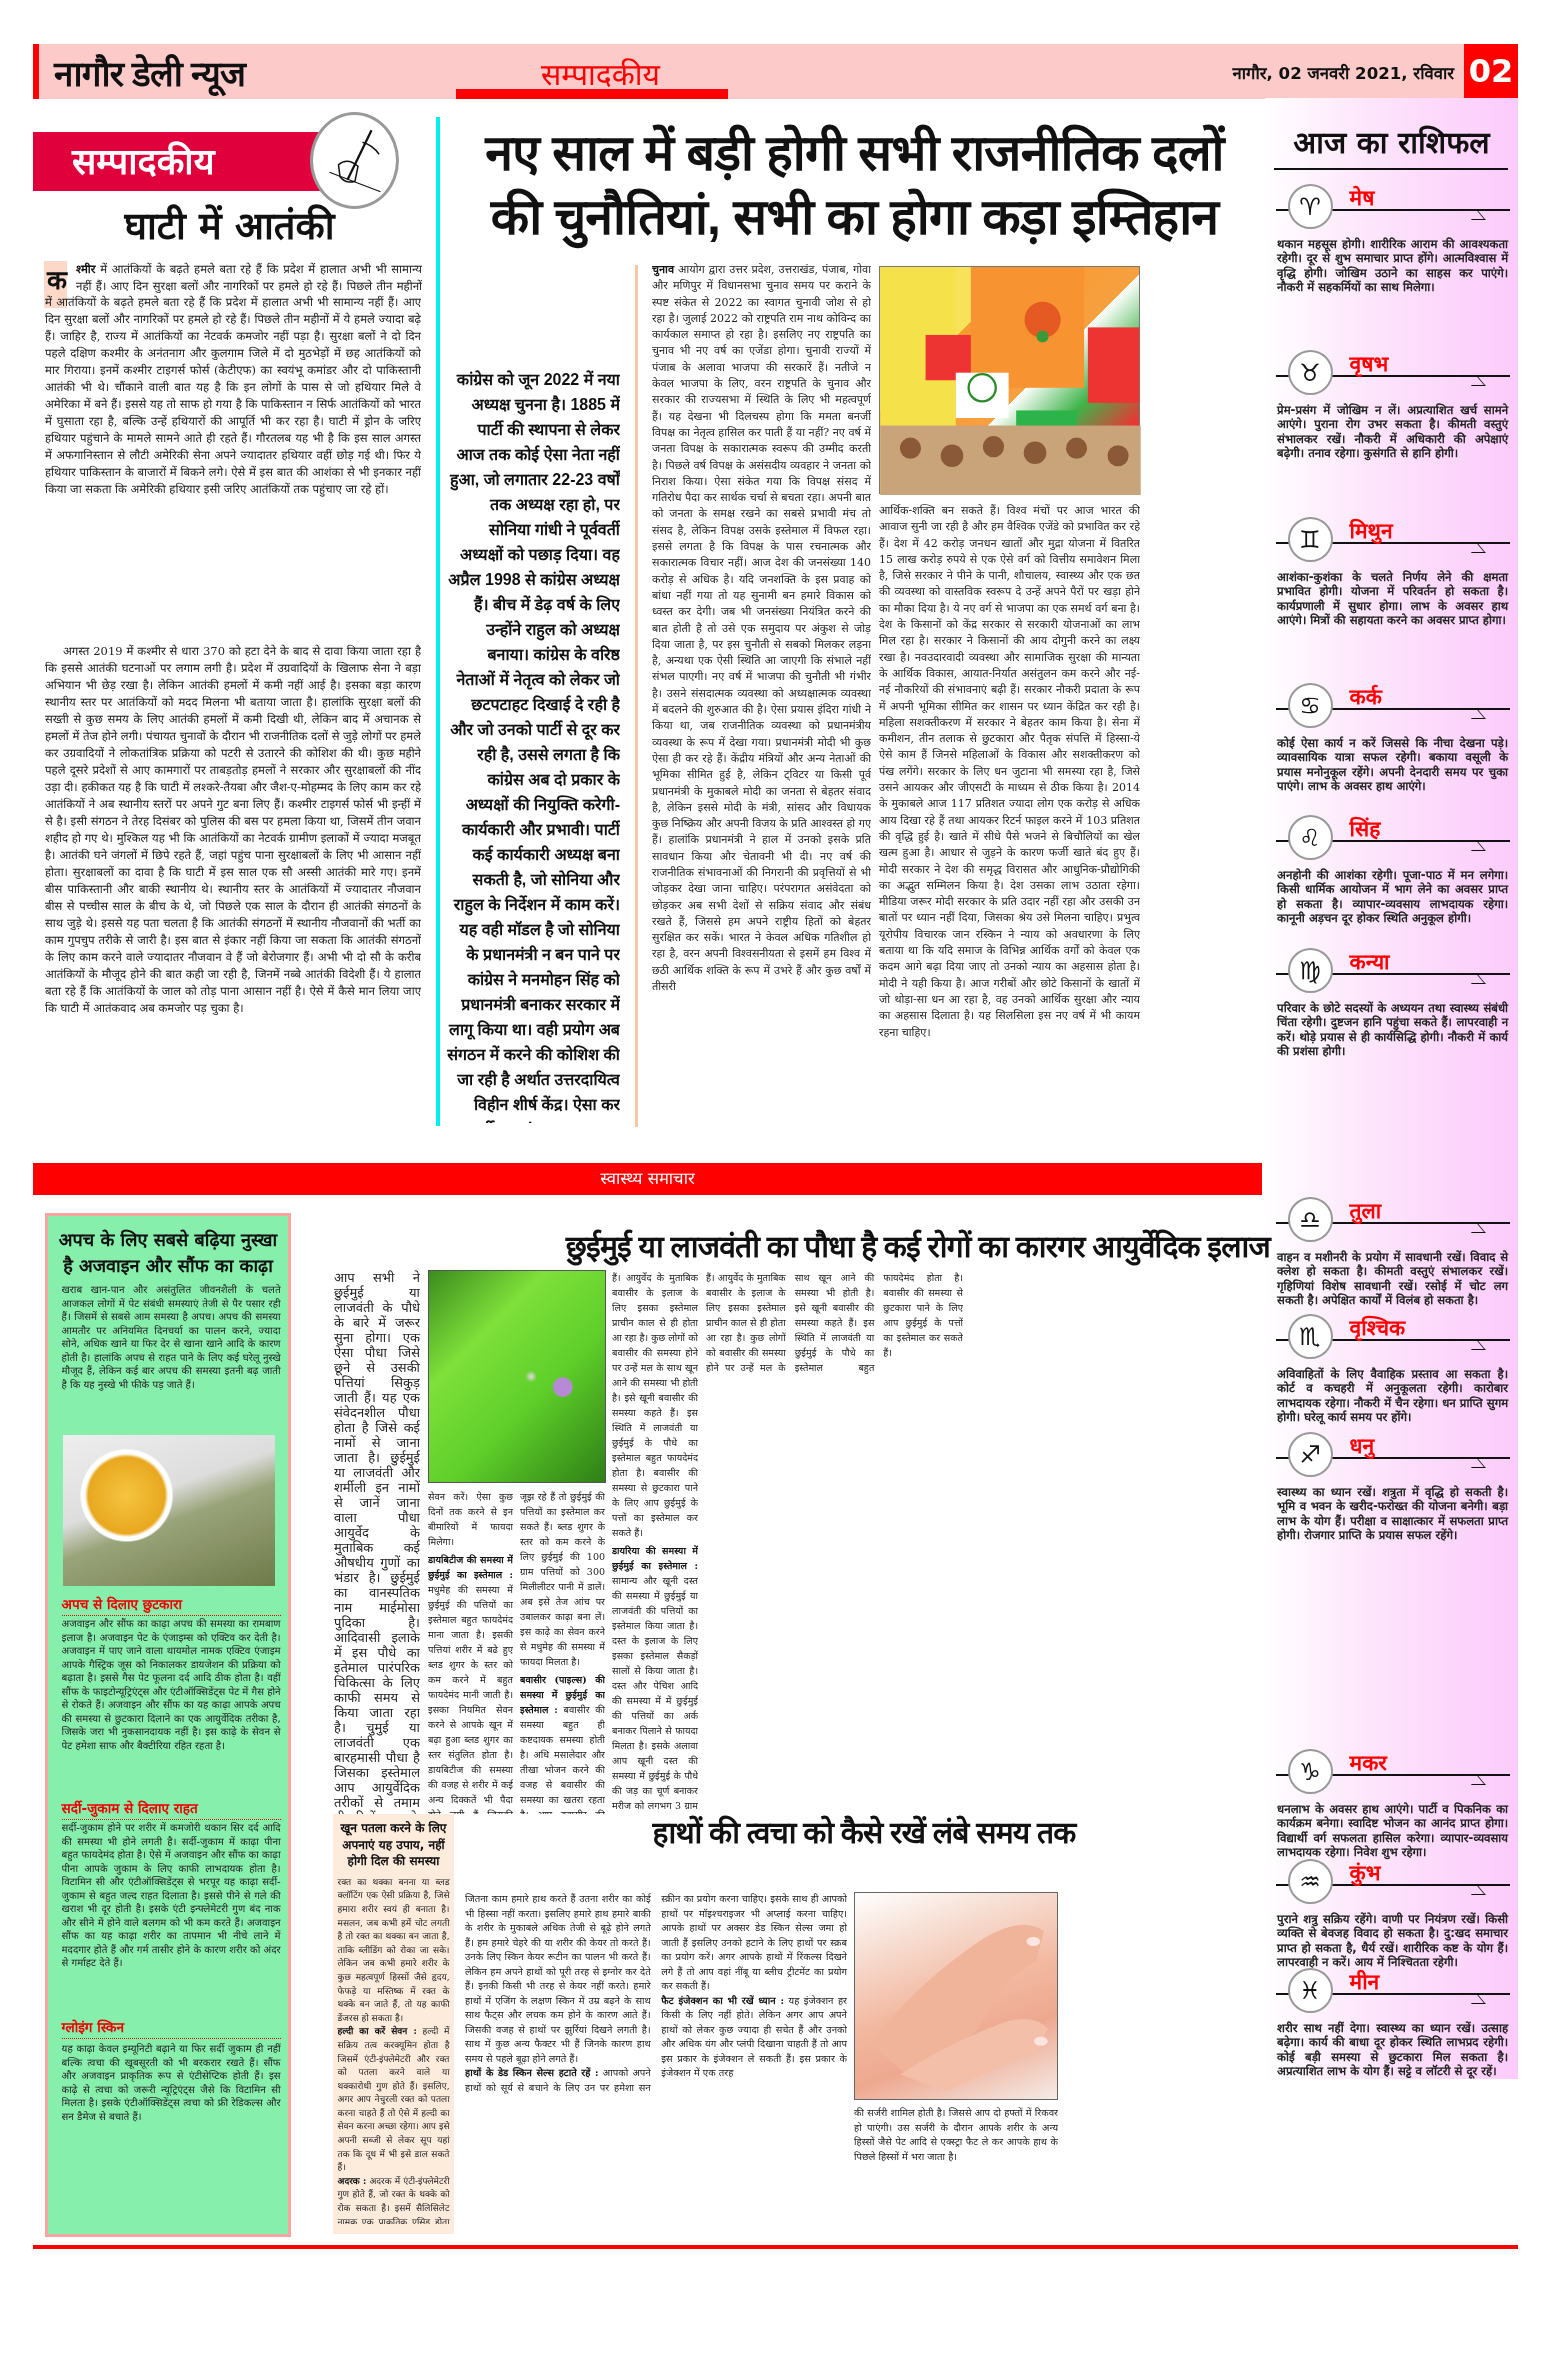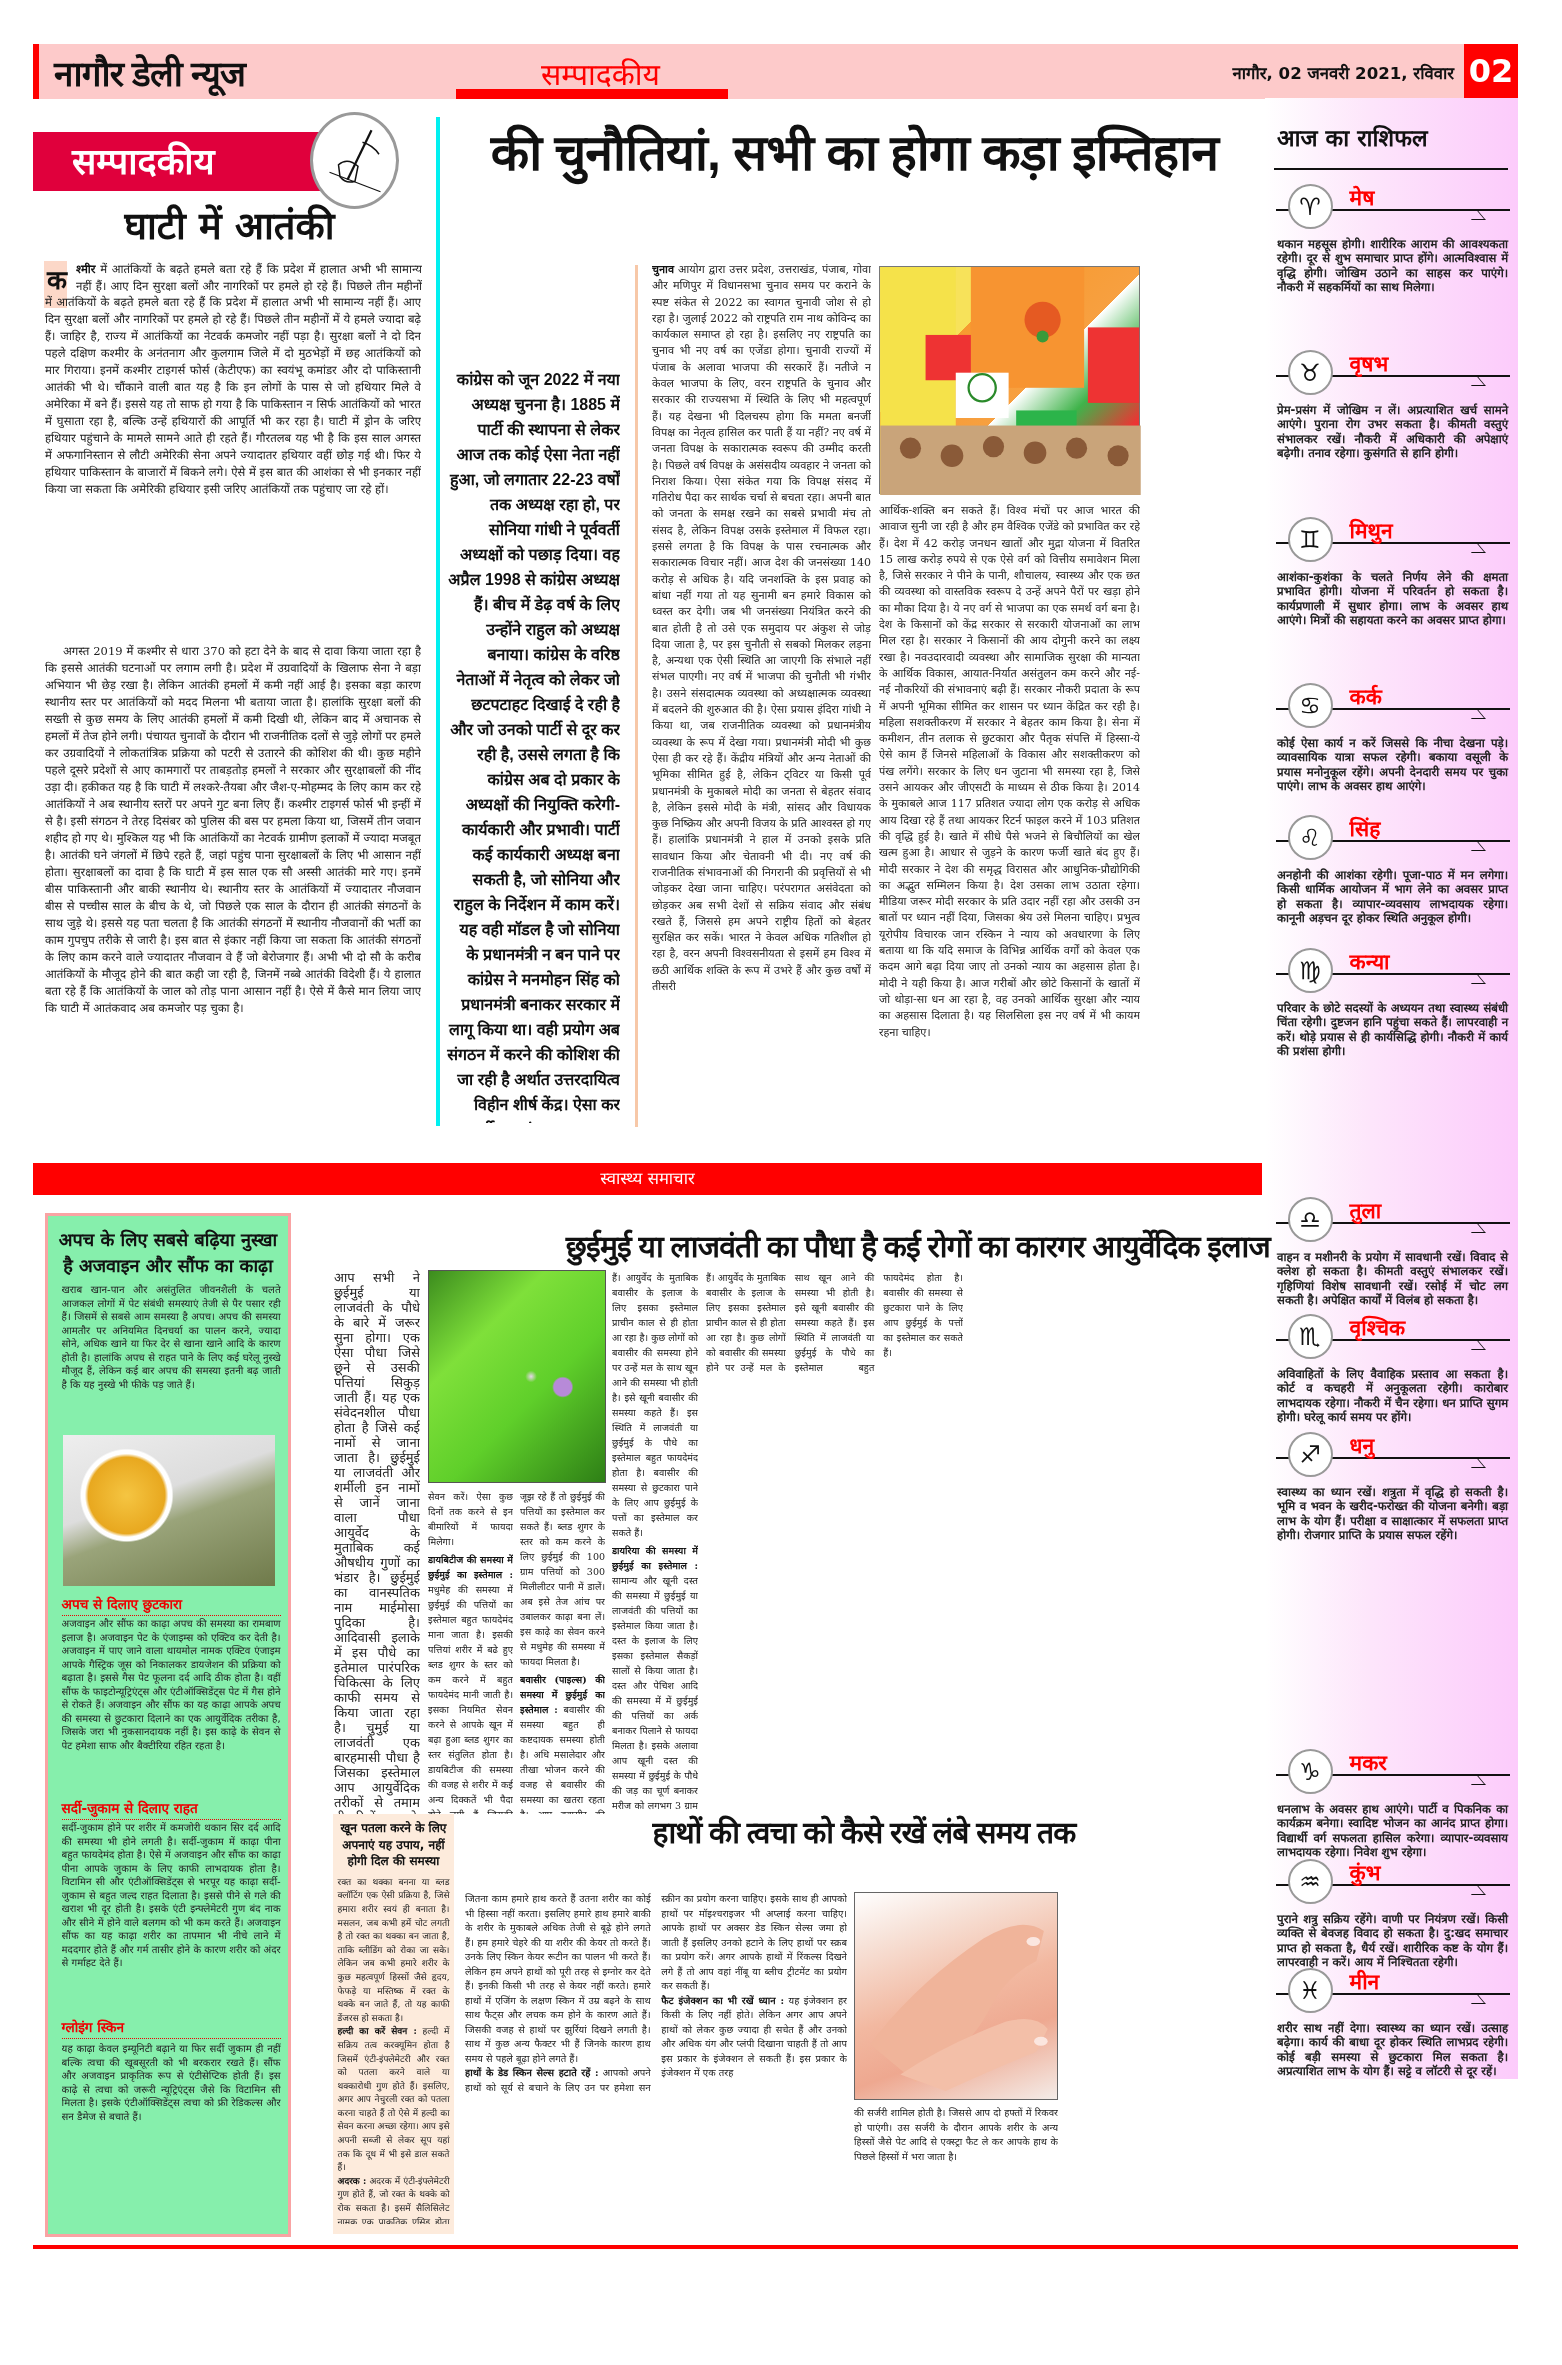--- a/index.html
+++ b/index.html
@@ -20,21 +20,21 @@
 .edbody{left:76px;top:261px;width:346px}
 .edbody2{left:45px;top:294px;width:376px}
 .cyan{left:436px;top:117px;width:3.8px;height:1009px;background:#00f0f0}
 .headline{left:454px;top:121px;width:801px;font-size:50px;font-weight:bold;line-height:64px;text-align:center;font-family:"Liberation Sans",sans-serif;letter-spacing:-0.8px}
 .pull{left:446px;top:367px;width:174px;font-size:16px;font-weight:bold;line-height:25px;text-align:right;font-family:"Liberation Sans",sans-serif}
 .peach{left:635px;top:265px;width:3px;height:862px;background:#f7c8a8}
 .artcol{left:652px;top:262px;width:219px}
 .artimg{left:879px;top:266px;width:261px;height:228px;border:0.8px solid #777;background:linear-gradient(135deg,#f7e25a 0%,#f7e25a 30%,#f79a30 30%,#f7a040 55%,#fff 55%,#3fb34a 70%,#e33 85%,#d22 100%)}
 .artcol2{left:879px;top:503px;width:261px}
 .rashi{left:1265px;top:98px;width:253px;height:1981px;background:linear-gradient(90deg,#fff 0%,#fde6fb 40%,#fccbfb 100%)}
-.rashi-title{position:absolute;left:12px;top:23px;width:100%;text-align:left;font-size:23px;font-weight:bold}
+.rashi-title{position:absolute;left:0;top:23px;width:100%;text-align:center;font-size:30px;font-weight:bold}
 .rashi-rule{position:absolute;left:9px;top:70px;width:234px;height:1.5px;background:#111}
 .sign{position:absolute;left:10.6px;width:234px}
 .sign .line{position:absolute;left:0;top:28px;width:234px;height:1.5px;background:#111}
 .sign .notch{position:absolute;left:191px;top:28px;width:13.6px;height:10.6px;border-right:1.5px solid #111;border-bottom:1.5px solid #111;transform:skewX(40deg);background:transparent}
 .sign .circle{position:absolute;left:12px;top:3px;width:45px;height:45px;border-radius:50%;background:#fff;border:2.3px solid #999;display:flex;align-items:center;justify-content:center;font-size:24px;color:#111}
 .sign .name{position:absolute;left:74px;top:1.5px;font-size:21px;font-weight:bold;color:#f00}
 .sign .txt{position:absolute;left:1.5px;top:56px;width:231px;font-size:11.6px;line-height:14.4px;font-weight:bold;text-align:justify;color:#222}
 .health{left:33px;top:1163px;width:1229px;height:32px;background:#f00;color:#fff;text-align:center;font-size:16.6px;line-height:32px}
 .apachbox{left:45px;top:1213px;width:246px;height:1024px;border:3.8px solid #f9a3a3;background:#86efac}
 .apach-title{position:absolute;left:4.5px;top:10.6px;width:231px;text-align:center;font-size:18px;font-weight:bold;line-height:26px}
@@ -75,20 +75,21 @@
 <div class="abs dropcap">क</div>
 <div class="abs bodytext edbody" style="height:33px;overflow:hidden"><b class="k">श्मीर</b> <span>में आतंकियों के बढ़ते हमले बता रहे हैं कि प्रदेश में हालात अभी भी सामान्य नहीं हैं। आए दिन सुरक्षा बलों और नागरिकों पर हमले हो रहे हैं। पिछले तीन महीनों में ये हमले ज्यादा बढ़े हैं। जाहिर है, राज्य में आतंकियों का नेटवर्क कमजोर नहीं पड़ा है। सुरक्षा बलों ने दो दिन पहले दक्षिण कश्मीर के अनंतनाग और कुलगाम जिले में दो मुठभेड़ों में छह आतंकियों को मार गिराया। इनमें कश्मीर टाइगर्स फोर्स (केटीएफ) का स्वयंभू कमांडर और दो पाकिस्तानी आतंकी भी थे। चौंकाने वाली बात यह है कि इन लोगों के पास से जो हथियार मिले वे अमेरिका में बने हैं। इससे यह तो साफ हो गया है कि पाकिस्तान न सिर्फ आतंकियों को भारत में घुसाता रहा है, बल्कि उन्हें हथियारों की आपूर्ति भी कर रहा है। घाटी में ड्रोन के जरिए हथियार पहुंचाने के मामले सामने आते ही रहते हैं। गौरतलब यह भी है कि इस साल अगस्त में अफगानिस्तान से लौटी अमेरिकी सेना अपने ज्यादातर हथियार वहीं छोड़ गई थी। फिर ये हथियार पाकिस्तान के बाजारों में बिकने लगे। ऐसे में इस बात की आशंका से भी इनकार नहीं किया जा सकता कि अमेरिकी हथियार इसी जरिए आतंकियों तक पहुंचाए जा रहे हों।</span></div>
 <div class="abs bodytext edbody2" style="height:820px;overflow:hidden">
   <p style="text-indent:0;height:349px;overflow:hidden">में आतंकियों के बढ़ते हमले बता रहे हैं कि प्रदेश में हालात अभी भी सामान्य नहीं हैं। आए दिन सुरक्षा बलों और नागरिकों पर हमले हो रहे हैं। पिछले तीन महीनों में ये हमले ज्यादा बढ़े हैं। जाहिर है, राज्य में आतंकियों का नेटवर्क कमजोर नहीं पड़ा है। सुरक्षा बलों ने दो दिन पहले दक्षिण कश्मीर के अनंतनाग और कुलगाम जिले में दो मुठभेड़ों में छह आतंकियों को मार गिराया। इनमें कश्मीर टाइगर्स फोर्स (केटीएफ) का स्वयंभू कमांडर और दो पाकिस्तानी आतंकी भी थे। चौंकाने वाली बात यह है कि इन लोगों के पास से जो हथियार मिले वे अमेरिका में बने हैं। इससे यह तो साफ हो गया है कि पाकिस्तान न सिर्फ आतंकियों को भारत में घुसाता रहा है, बल्कि उन्हें हथियारों की आपूर्ति भी कर रहा है। घाटी में ड्रोन के जरिए हथियार पहुंचाने के मामले सामने आते ही रहते हैं। गौरतलब यह भी है कि इस साल अगस्त में अफगानिस्तान से लौटी अमेरिकी सेना अपने ज्यादातर हथियार वहीं छोड़ गई थी। फिर ये हथियार पाकिस्तान के बाजारों में बिकने लगे। ऐसे में इस बात की आशंका से भी इनकार नहीं किया जा सकता कि अमेरिकी हथियार इसी जरिए आतंकियों तक पहुंचाए जा रहे हों।</p>
   <p style="text-indent:18px">अगस्त 2019 में कश्मीर से धारा 370 को हटा देने के बाद से दावा किया जाता रहा है कि इससे आतंकी घटनाओं पर लगाम लगी है। प्रदेश में उग्रवादियों के खिलाफ सेना ने बड़ा अभियान भी छेड़ रखा है। लेकिन आतंकी हमलों में कमी नहीं आई है। इसका बड़ा कारण स्थानीय स्तर पर आतंकियों को मदद मिलना भी बताया जाता है। हालांकि सुरक्षा बलों की सख्ती से कुछ समय के लिए आतंकी हमलों में कमी दिखी थी, लेकिन बाद में अचानक से हमलों में तेज होने लगी। पंचायत चुनावों के दौरान भी राजनीतिक दलों से जुड़े लोगों पर हमले कर उग्रवादियों ने लोकतांत्रिक प्रक्रिया को पटरी से उतारने की कोशिश की थी। कुछ महीने पहले दूसरे प्रदेशों से आए कामगारों पर ताबड़तोड़ हमलों ने सरकार और सुरक्षाबलों की नींद उड़ा दी। हकीकत यह है कि घाटी में लश्करे-तैयबा और जैश-ए-मोहम्मद के लिए काम कर रहे आतंकियों ने अब स्थानीय स्तरों पर अपने गुट बना लिए हैं। कश्मीर टाइगर्स फोर्स भी इन्हीं में से है। इसी संगठन ने तेरह दिसंबर को पुलिस की बस पर हमला किया था, जिसमें तीन जवान शहीद हो गए थे। मुश्किल यह भी कि आतंकियों का नेटवर्क ग्रामीण इलाकों में ज्यादा मजबूत है। आतंकी घने जंगलों में छिपे रहते हैं, जहां पहुंच पाना सुरक्षाबलों के लिए भी आसान नहीं होता। सुरक्षाबलों का दावा है कि घाटी में इस साल एक सौ अस्सी आतंकी मारे गए। इनमें बीस पाकिस्तानी और बाकी स्थानीय थे। स्थानीय स्तर के आतंकियों में ज्यादातर नौजवान बीस से पच्चीस साल के बीच के थे, जो पिछले एक साल के दौरान ही आतंकी संगठनों के साथ जुड़े थे। इससे यह पता चलता है कि आतंकी संगठनों में स्थानीय नौजवानों की भर्ती का काम गुपचुप तरीके से जारी है। इस बात से इंकार नहीं किया जा सकता कि आतंकी संगठनों के लिए काम करने वाले ज्यादातर नौजवान वे हैं जो बेरोजगार हैं। अभी भी दो सौ के करीब आतंकियों के मौजूद होने की बात कही जा रही है, जिनमें नब्बे आतंकी विदेशी हैं। ये हालात बता रहे हैं कि आतंकियों के जाल को तोड़ पाना आसान नहीं है। ऐसे में कैसे मान लिया जाए कि घाटी में आतंकवाद अब कमजोर पड़ चुका है।</p>
 </div>
 
 <div class="abs cyan"></div>
 
 <div class="abs headline">
+  <div>नए साल में बड़ी होगी सभी राजनीतिक दलों</div>
   <div>की चुनौतियां, सभी का होगा कड़ा इम्तिहान</div>
 </div>
 <div class="abs pull" style="height:756px;overflow:hidden">कांग्रेस को जून 2022 में नया अध्यक्ष चुनना है। 1885 में पार्टी की स्थापना से लेकर आज तक कोई ऐसा नेता नहीं हुआ, जो लगातार 22-23 वर्षों तक अध्यक्ष रहा हो, पर सोनिया गांधी ने पूर्ववर्ती अध्यक्षों को पछाड़ दिया। वह अप्रैल 1998 से कांग्रेस अध्यक्ष हैं। बीच में डेढ़ वर्ष के लिए उन्होंने राहुल को अध्यक्ष बनाया। कांग्रेस के वरिष्ठ नेताओं में नेतृत्व को लेकर जो छटपटाहट दिखाई दे रही है और जो उनको पार्टी से दूर कर रही है, उससे लगता है कि कांग्रेस अब दो प्रकार के अध्यक्षों की नियुक्ति करेगी-कार्यकारी और प्रभावी। पार्टी कई कार्यकारी अध्यक्ष बना सकती है, जो सोनिया और राहुल के निर्देशन में काम करें। यह वही मॉडल है जो सोनिया के प्रधानमंत्री न बन पाने पर कांग्रेस ने मनमोहन सिंह को प्रधानमंत्री बनाकर सरकार में लागू किया था। वही प्रयोग अब संगठन में करने की कोशिश की जा रही है अर्थात उत्तरदायित्व विहीन शीर्ष केंद्र। ऐसा कर पार्टी इस संभावना पर काम कर रही है कि यदि भाजपा सत्ता से बाहर हो तो राहुल को प्रधानमंत्री पद पर बैठाया जा सके।</div>
 <div class="abs peach"></div>
 <div class="abs bodytext artcol" style="height:862px;overflow:hidden;font-size:11px;line-height:16.3px">
   <b class="k">चुनाव</b> <span>आयोग द्वारा उत्तर प्रदेश, उत्तराखंड, पंजाब, गोवा और मणिपुर में विधानसभा चुनाव समय पर कराने के स्पष्ट संकेत से 2022 का स्वागत चुनावी जोश से हो रहा है। जुलाई 2022 को राष्ट्रपति राम नाथ कोविन्द का कार्यकाल समाप्त हो रहा है। इसलिए नए राष्ट्रपति का चुनाव भी नए वर्ष का एजेंडा होगा। चुनावी राज्यों में पंजाब के अलावा भाजपा की सरकारें हैं। नतीजे न केवल भाजपा के लिए, वरन राष्ट्रपति के चुनाव और सरकार की राज्यसभा में स्थिति के लिए भी महत्वपूर्ण हैं। यह देखना भी दिलचस्प होगा कि ममता बनर्जी विपक्ष का नेतृत्व हासिल कर पाती हैं या नहीं? नए वर्ष में जनता विपक्ष के सकारात्मक स्वरूप की उम्मीद करती है। पिछले वर्ष विपक्ष के असंसदीय व्यवहार ने जनता को निराश किया। ऐसा संकेत गया कि विपक्ष संसद में गतिरोध पैदा कर सार्थक चर्चा से बचता रहा। अपनी बात को जनता के समक्ष रखने का सबसे प्रभावी मंच तो संसद है, लेकिन विपक्ष उसके इस्तेमाल में विफल रहा। इससे लगता है कि विपक्ष के पास रचनात्मक और सकारात्मक विचार नहीं। आज देश की जनसंख्या 140 करोड़ से अधिक है। यदि जनशक्ति के इस प्रवाह को बांधा नहीं गया तो यह सुनामी बन हमारे विकास को ध्वस्त कर देगी। जब भी जनसंख्या नियंत्रित करने की बात होती है तो उसे एक समुदाय पर अंकुश से जोड़ दिया जाता है, पर इस चुनौती से सबको मिलकर लड़ना है, अन्यथा एक ऐसी स्थिति आ जाएगी कि संभाले नहीं संभल पाएगी। नए वर्ष में भाजपा की चुनौती भी गंभीर है। उसने संसदात्मक व्यवस्था को अध्यक्षात्मक व्यवस्था में बदलने की शुरुआत की है। ऐसा प्रयास इंदिरा गांधी ने किया था, जब राजनीतिक व्यवस्था को प्रधानमंत्रीय व्यवस्था के रूप में देखा गया। प्रधानमंत्री मोदी भी कुछ ऐसा ही कर रहे हैं। केंद्रीय मंत्रियों और अन्य नेताओं की भूमिका सीमित हुई है, लेकिन ट्विटर या किसी पूर्व प्रधानमंत्री के मुकाबले मोदी का जनता से बेहतर संवाद है, लेकिन इससे मोदी के मंत्री, सांसद और विधायक कुछ निष्क्रिय और अपनी विजय के प्रति आश्वस्त हो गए हैं। हालांकि प्रधानमंत्री ने हाल में उनको इसके प्रति सावधान किया और चेतावनी भी दी। नए वर्ष की राजनीतिक संभावनाओं की निगरानी की प्रवृत्तियों से भी जोड़कर देखा जाना चाहिए। परंपरागत असंवेदता को छोड़कर अब सभी देशों से सक्रिय संवाद और संबंध रखते हैं, जिससे हम अपने राष्ट्रीय हितों को बेहतर सुरक्षित कर सकें। भारत ने केवल अधिक गतिशील हो रहा है, वरन अपनी विश्वसनीयता से इसमें हम विश्व में छठी आर्थिक शक्ति के रूप में उभरे हैं और कुछ वर्षों में तीसरी</span>
 </div>
 <div class="abs artimg">
   <svg width="261" height="228" viewBox="0 0 345 302">
     <rect x="0" y="0" width="100" height="302" fill="#f5e24a"></rect>

